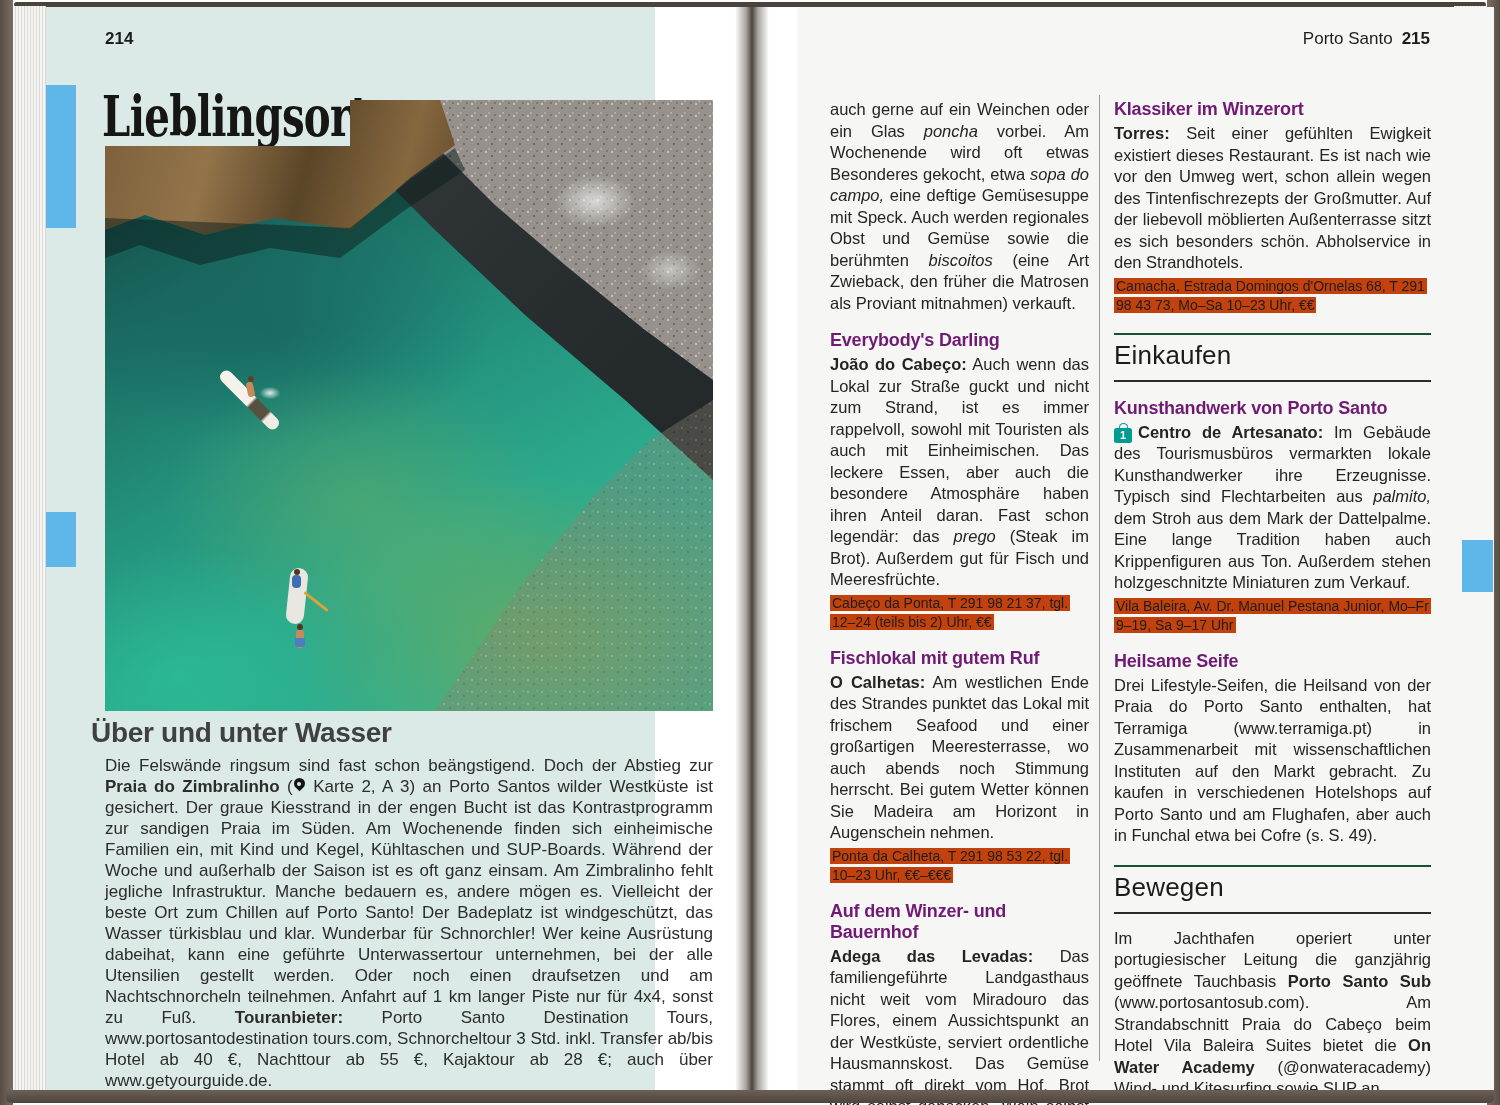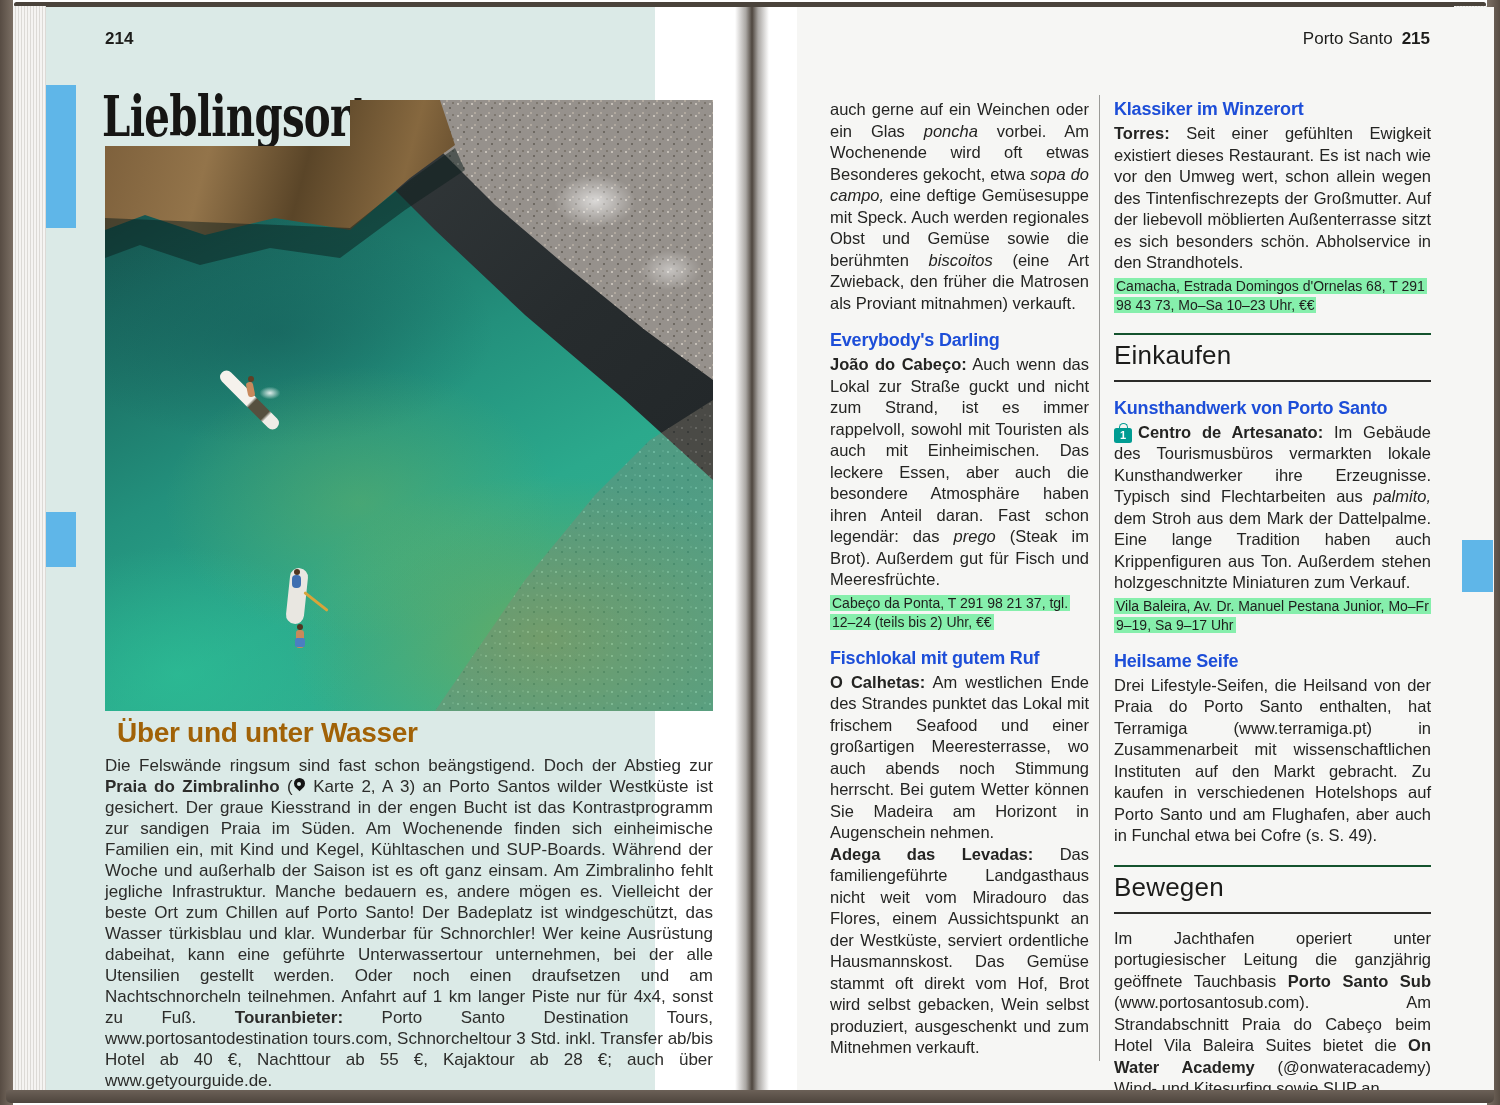--- a/index.html
+++ b/index.html
@@ -32,21 +32,21 @@
   .tab{position:absolute;background:#5fb6e8;}
   .tab-l1{left:0;top:78px;width:30px;height:143px;}
   .tab-l2{left:0;top:505px;width:30px;height:55px;}
   .tab-r1{right:1px;top:533px;width:31px;height:52px;}
 
   
   .pn-left{position:absolute;left:59px;top:22px;font-size:17px;font-weight:bold;color:#1d1d1b;}
   .title{position:absolute;left:56px;top:76px;font-family:"DejaVu Serif",serif;font-weight:bold;
     font-size:56px;color:#161614;letter-spacing:-1px;white-space:nowrap;
     transform:scaleX(.72);transform-origin:0 50%;}
-  .h-left{position:absolute;left:71px;top:710px;font-size:28px;font-weight:bold;color:#a16207;letter-spacing:-.3px;}
+  .h-left{position:absolute;left:45px;top:710px;font-size:28px;font-weight:bold;color:#404040;letter-spacing:-.3px;}
   .body-left{position:absolute;left:59px;top:748px;width:608px;font-size:17px;line-height:21px;
     text-align:justify;color:#2c2c2a;}
 
   
   .photo{position:absolute;left:59px;top:93px;width:608px;height:611px;overflow:hidden;
     clip-path:polygon(245px 0,608px 0,608px 611px,0 611px,0 46px,245px 46px);}
   .photo *{position:absolute;}
   .water{left:0;top:0;width:608px;height:611px;
     background:
       radial-gradient(60% 38% at 72% 88%,rgba(150,168,62,.50),transparent 70%),
@@ -99,24 +99,24 @@
   .p2b-head{left:192px;top:524px;width:6px;height:6px;border-radius:50%;background:#503620;}
 
   
   .pn-right{position:absolute;right:64px;top:22px;font-size:17px;color:#1d1d1b;}
   .pn-right .num{font-weight:bold;margin-left:9px;}
   .divider{position:absolute;left:302px;top:88px;width:1px;height:966px;background:#9a9a97;}
   .col{position:absolute;top:92px;}
   .col1{left:33px;width:259px;}
   .col2{left:317px;width:317px;}
   .rp-body{font-size:16.5px;line-height:21.5px;text-align:justify;color:#242422;}
-  .rp-heading{font-size:18px;font-weight:bold;color:#1d4ed8;margin:16px 0 3px;letter-spacing:-.2px;}
+  .rp-heading{font-size:18px;font-weight:bold;color:#701a75;margin:16px 0 3px;letter-spacing:-.2px;}
   .article:first-child .rp-heading{margin-top:0;}
   .contact{font-size:14px;line-height:19px;color:#1e1e1c;margin-top:3px;}
-  .contact span{background:#86efac;padding:0 2px;box-decoration-break:clone;-webkit-box-decoration-break:clone;}
+  .contact span{background:#c2410c;padding:0 2px;box-decoration-break:clone;-webkit-box-decoration-break:clone;}
   .section-head{margin:18px 0 14px;border-top:2px solid #14532d;border-bottom:2px solid #2b2b29;
     padding:5px 0 9px;font-size:26px;color:#1c1c1a;letter-spacing:.2px;}
 
   
   .icon{display:inline-block;}
   .icon-pin{width:11px;height:15px;position:relative;top:1px;margin:0 1px;}
   .icon-pin::before{content:"";position:absolute;left:0;top:0;width:11px;height:11px;
     background:#141414;border-radius:50% 50% 50% 0;transform:rotate(-45deg);}
   .icon-pin::after{content:"";position:absolute;left:3.5px;top:3.5px;width:4px;height:4px;
     background:#dbeae7;border-radius:50%;}
@@ -180,22 +180,24 @@
         <div class="rp-body"><span>auch gerne auf ein Weinchen oder ein Glas </span><span class="i">poncha</span><span> vorbei. Am Wochenende wird oft etwas Besonderes gekocht, etwa </span><span class="i">sopa do campo,</span><span> eine deftige Gemüsesuppe mit Speck. Auch werden regionales Obst und Gemüse sowie die berühmten </span><span class="i">biscoitos</span><span> (eine Art Zwieback, den früher die Matrosen als Proviant mitnahmen) verkauft.</span></div>
       </div>
       <div class="article">
         <div class="rp-heading">Everybody's Darling</div>
         <div class="rp-body"><span class="b">João do Cabeço:</span><span> Auch wenn das Lokal zur Straße guckt und nicht zum Strand, ist es immer rappelvoll, sowohl mit Touristen als auch mit Einheimischen. Das leckere Essen, aber auch die besondere Atmosphäre haben ihren Anteil daran. Fast schon legendär: das </span><span class="i">prego</span><span> (Steak im Brot). Außerdem gut für Fisch und Meeresfrüchte.</span></div>
         <div class="contact"><span>Cabeço da Ponta, T 291 98 21 37, tgl. 12–24 (teils bis 2) Uhr, €€</span></div>
       </div>
       <div class="article">
         <div class="rp-heading">Fischlokal mit gutem Ruf</div>
         <div class="rp-body"><span class="b">O Calhetas:</span><span> Am westlichen Ende des Strandes punktet das Lokal mit frischem Seafood und einer großartigen Meeresterrasse, wo auch abends noch Stimmung herrscht. Bei gutem Wetter können Sie Madeira am Horizont in Augenschein nehmen.</span></div>
-      </div>
-      <div class="article">
+        <div class="contact"><span>Ponta da Calheta, T 291 98 53 22, tgl. 10–23 Uhr, €€–€€€</span></div>
+      </div>
+      <div class="article">
+        <div class="rp-heading">Auf dem Winzer- und Bauernhof</div>
         <div class="rp-body"><span class="b">Adega das Levadas:</span><span> Das familiengeführte Landgasthaus nicht weit vom Miradouro das Flores, einem Aussichtspunkt an der Westküste, serviert ordentliche Hausmannskost. Das Gemüse stammt oft direkt vom Hof, Brot wird selbst gebacken, Wein selbst produziert, ausgeschenkt und zum Mitnehmen verkauft.</span></div>
 
       </div>
     </div>
 
     <div class="col col2">
       <div class="article">
         <div class="rp-heading">Klassiker im Winzerort</div>
         <div class="rp-body"><span class="b">Torres:</span><span> Seit einer gefühlten Ewigkeit existiert dieses Restaurant. Es ist nach wie vor den Umweg wert, schon allein wegen des Tintenfischrezepts der Großmutter. Auf der liebevoll möblierten Außenterrasse sitzt es sich besonders schön. Abholservice in den Strandhotels.</span></div>
         <div class="contact"><span>Camacha, Estrada Domingos d'Ornelas 68, T 291 98 43 73, Mo–Sa 10–23 Uhr, €€</span></div>

